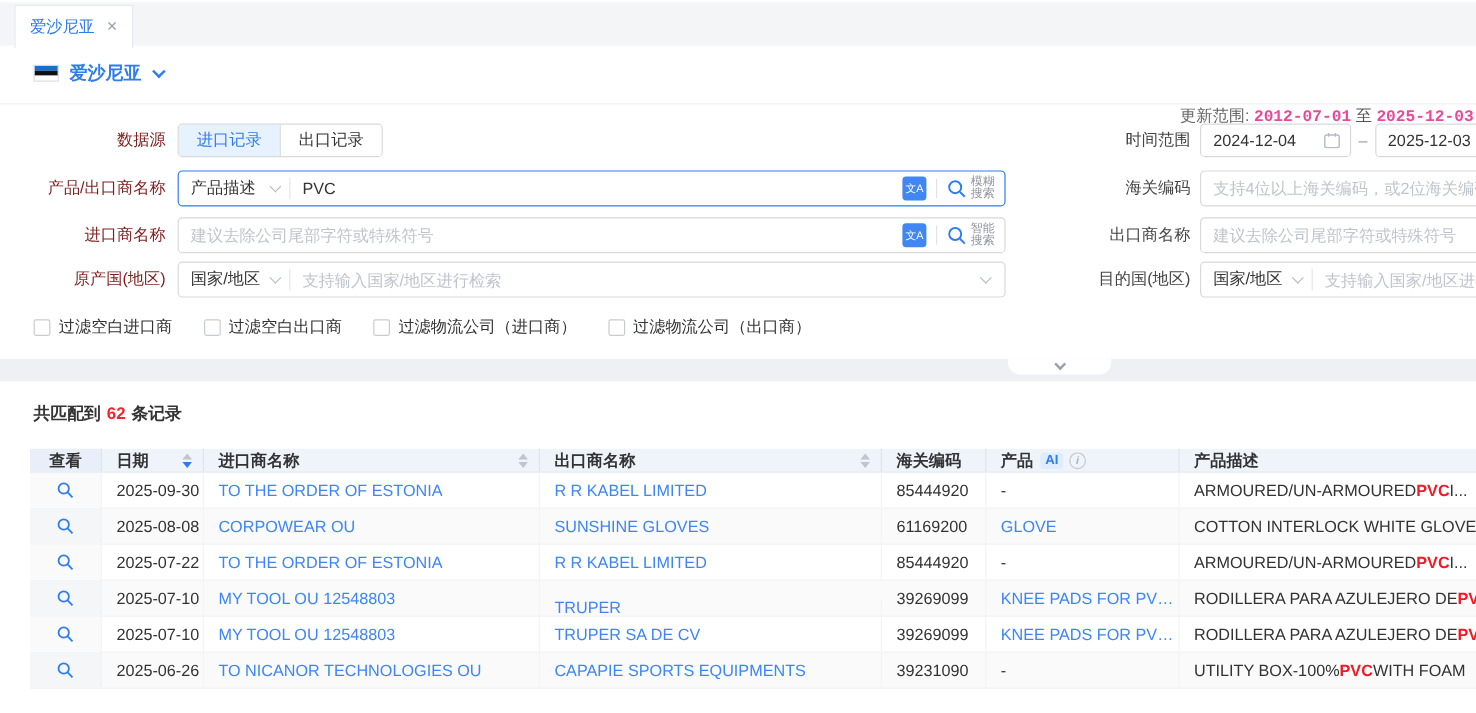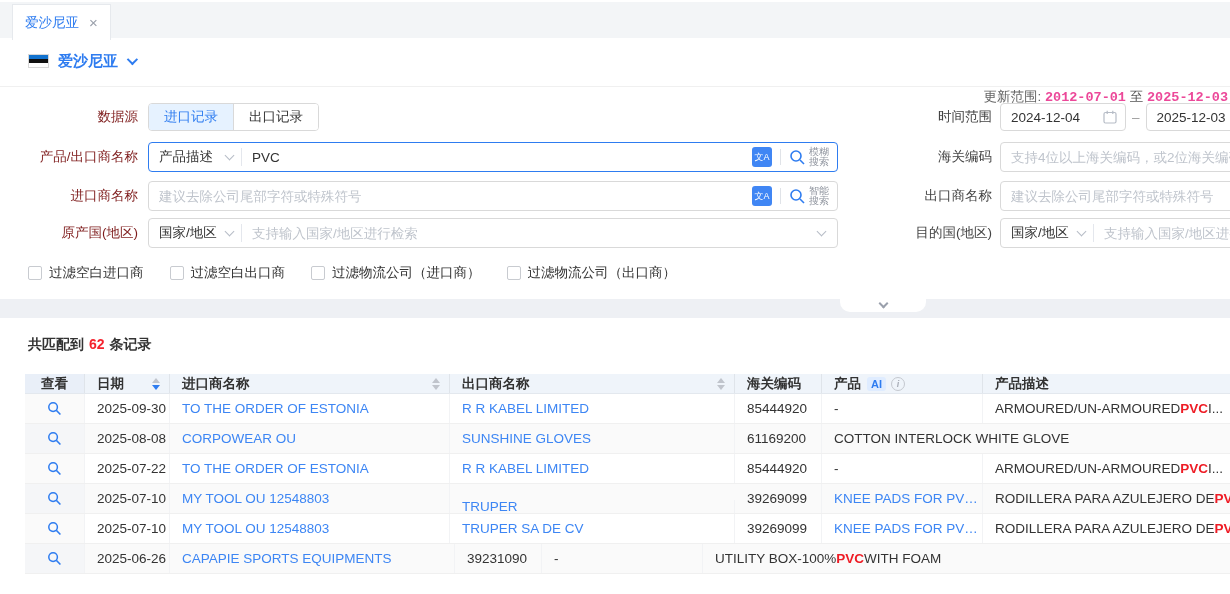--- a/index.html
+++ b/index.html
@@ -350,20 +350,23 @@
               </span>
             </div>
             <div class="td" style="width: 85px;">2025-08-08</div>
             <div class="td" style="width: 280px;">
               <a class="lnk">CORPOWEAR OU</a>
             </div>
             <div class="td" style="width: 285px;">
               <a class="lnk">SUNSHINE GLOVES</a>
             </div>
             <div class="td" style="width: 87px;">61169200</div>
+            <div class="td" style="width: 161px;">
+              <a class="lnk">GLOVE</a>
+            </div>
             <div class="td" style="width: 247px;">
               <span>COTTON INTERLOCK WHITE GLOVES...</span>
             </div>
           </div>
           <div class="trow">
             <div class="td first" style="width: 60px;">
               <span class="view-btn">
                 <svg width="15" height="15" viewBox="0 0 16 16">
                   <circle cx="6.5" cy="6.5" r="4.6" fill="none" stroke="#2e7cf0" stroke-width="1.6"></circle>
                   <line x1="10" y1="10" x2="14.3" y2="14.3" stroke="#2e7cf0" stroke-width="1.6"></line>
@@ -440,20 +443,23 @@
           <div class="trow alt">
             <div class="td first" style="width: 60px;">
               <span class="view-btn">
                 <svg width="15" height="15" viewBox="0 0 16 16">
                   <circle cx="6.5" cy="6.5" r="4.6" fill="none" stroke="#2e7cf0" stroke-width="1.6"></circle>
                   <line x1="10" y1="10" x2="14.3" y2="14.3" stroke="#2e7cf0" stroke-width="1.6"></line>
                 </svg>
               </span>
             </div>
             <div class="td" style="width: 85px;">2025-06-26</div>
+            <div class="td" style="width: 280px;">
+              <a class="lnk">TO NICANOR TECHNOLOGIES OU</a>
+            </div>
             <div class="td" style="width: 285px;">
               <a class="lnk">CAPAPIE SPORTS EQUIPMENTS</a>
             </div>
             <div class="td" style="width: 87px;">39231090</div>
             <div class="td" style="width: 161px;">
               <span>-</span>
             </div>
             <div class="td" style="width: 247px;">
               <span>UTILITY BOX-100% </span>
               <span class="hl">PVC</span>

